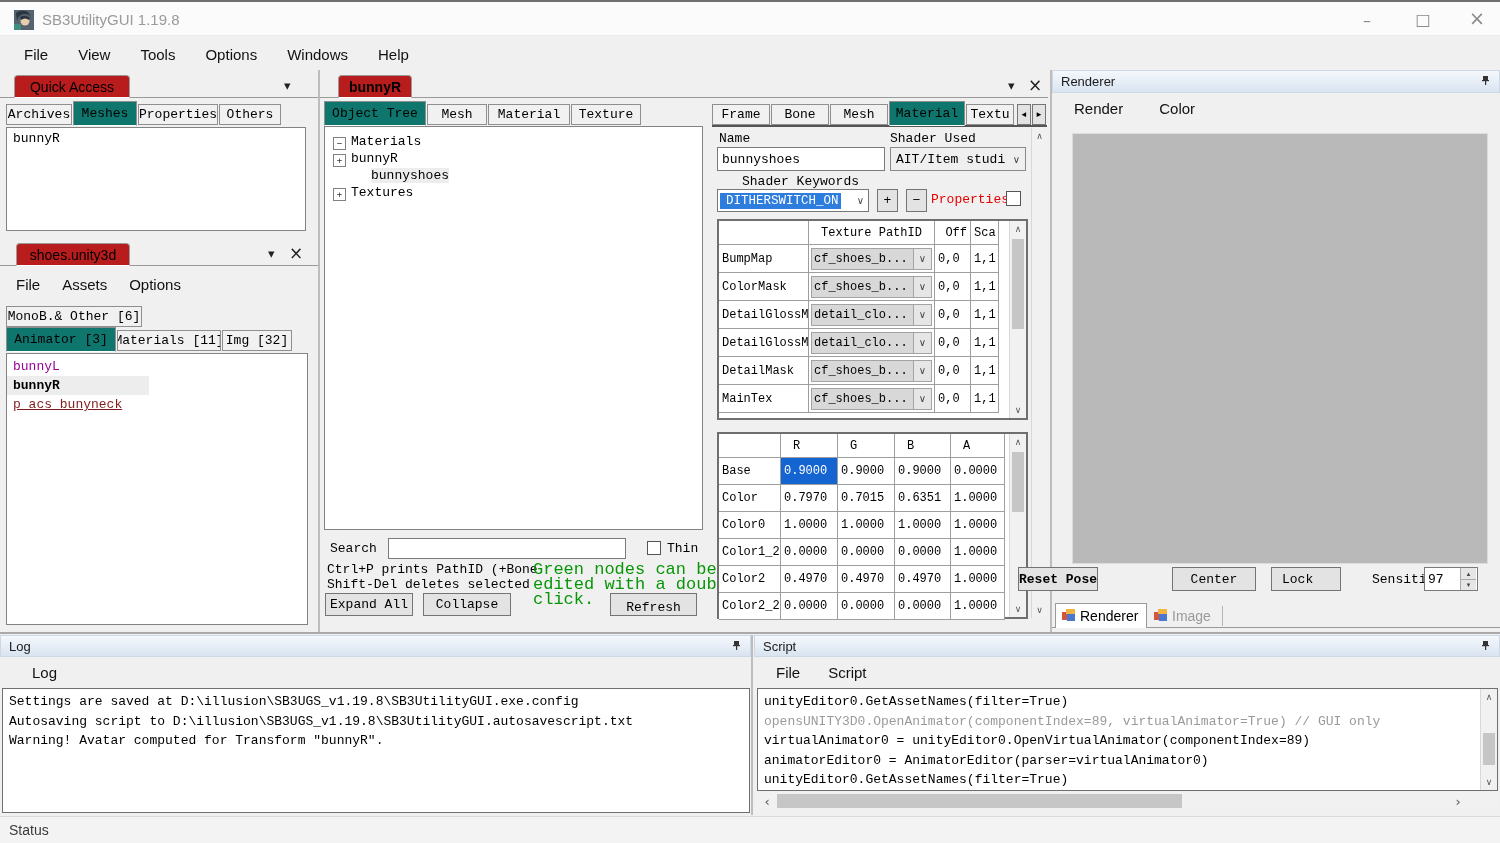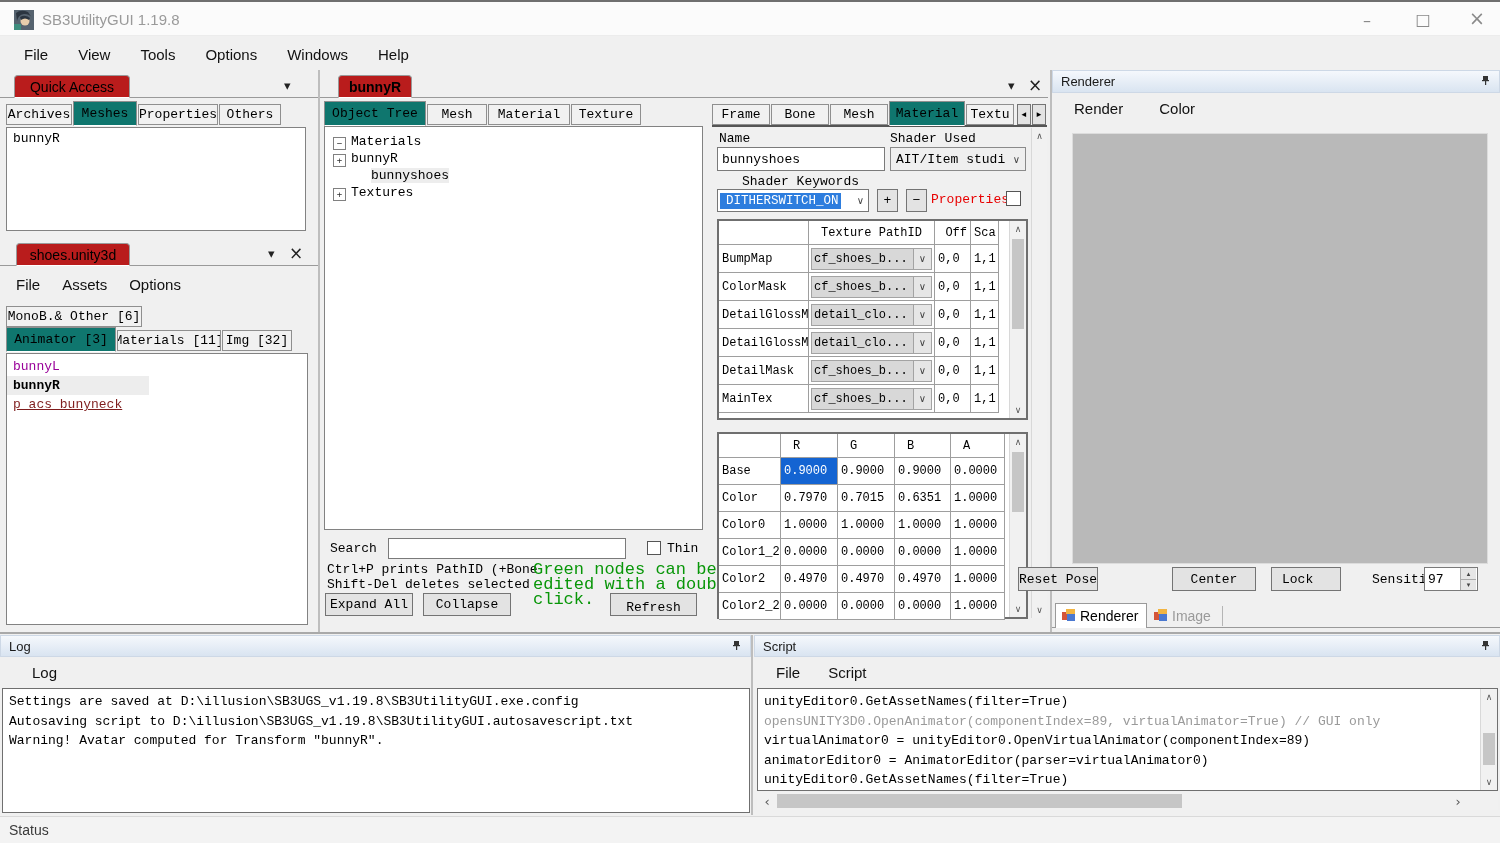--- a/index.html
+++ b/index.html
@@ -365,21 +365,21 @@
         <rect x="2" y="5" width="7" height="1.2"></rect>
         <rect x="5" y="6" width="1.2" height="4"></rect>
       </svg></span>
 </div>
 <div class="abs" style="left:1064px;top:96px;display:flex;gap:16px;">
   <span class="menuitem">Render</span>
   <span class="menuitem">Color</span>
 </div>
 <div class="abs" style="left:1072px;top:133px;width:416px;height:431px;background:#b9b9b9;border:1px solid #dcdcdc;"></div>
 
-<div class="btn" style="left:1018px;top:567px;width:80px;height:24px;">
+<div class="btn" style="left:1018px;top:567px;width:80px;height:24px;font-weight:bold;">
     <span>Reset Pose</span>
   </div>
 <div class="btn" style="left:1172px;top:567px;width:84px;height:24px;">
     <span>Center</span>
   </div>
 <div class="btn" style="left:1271px;top:567px;width:70px;height:24px;justify-content:flex-start;padding-left:10px;">
     <span>Lock</span>
   </div>
 <span class="abs mono" style="left:1372px;top:572px;font-size:13px;">Sensitivi</span>
 <div class="abs" style="left:1424px;top:567px;width:54px;height:24px;border:1px solid #7a7a7a;background:#fff;">

